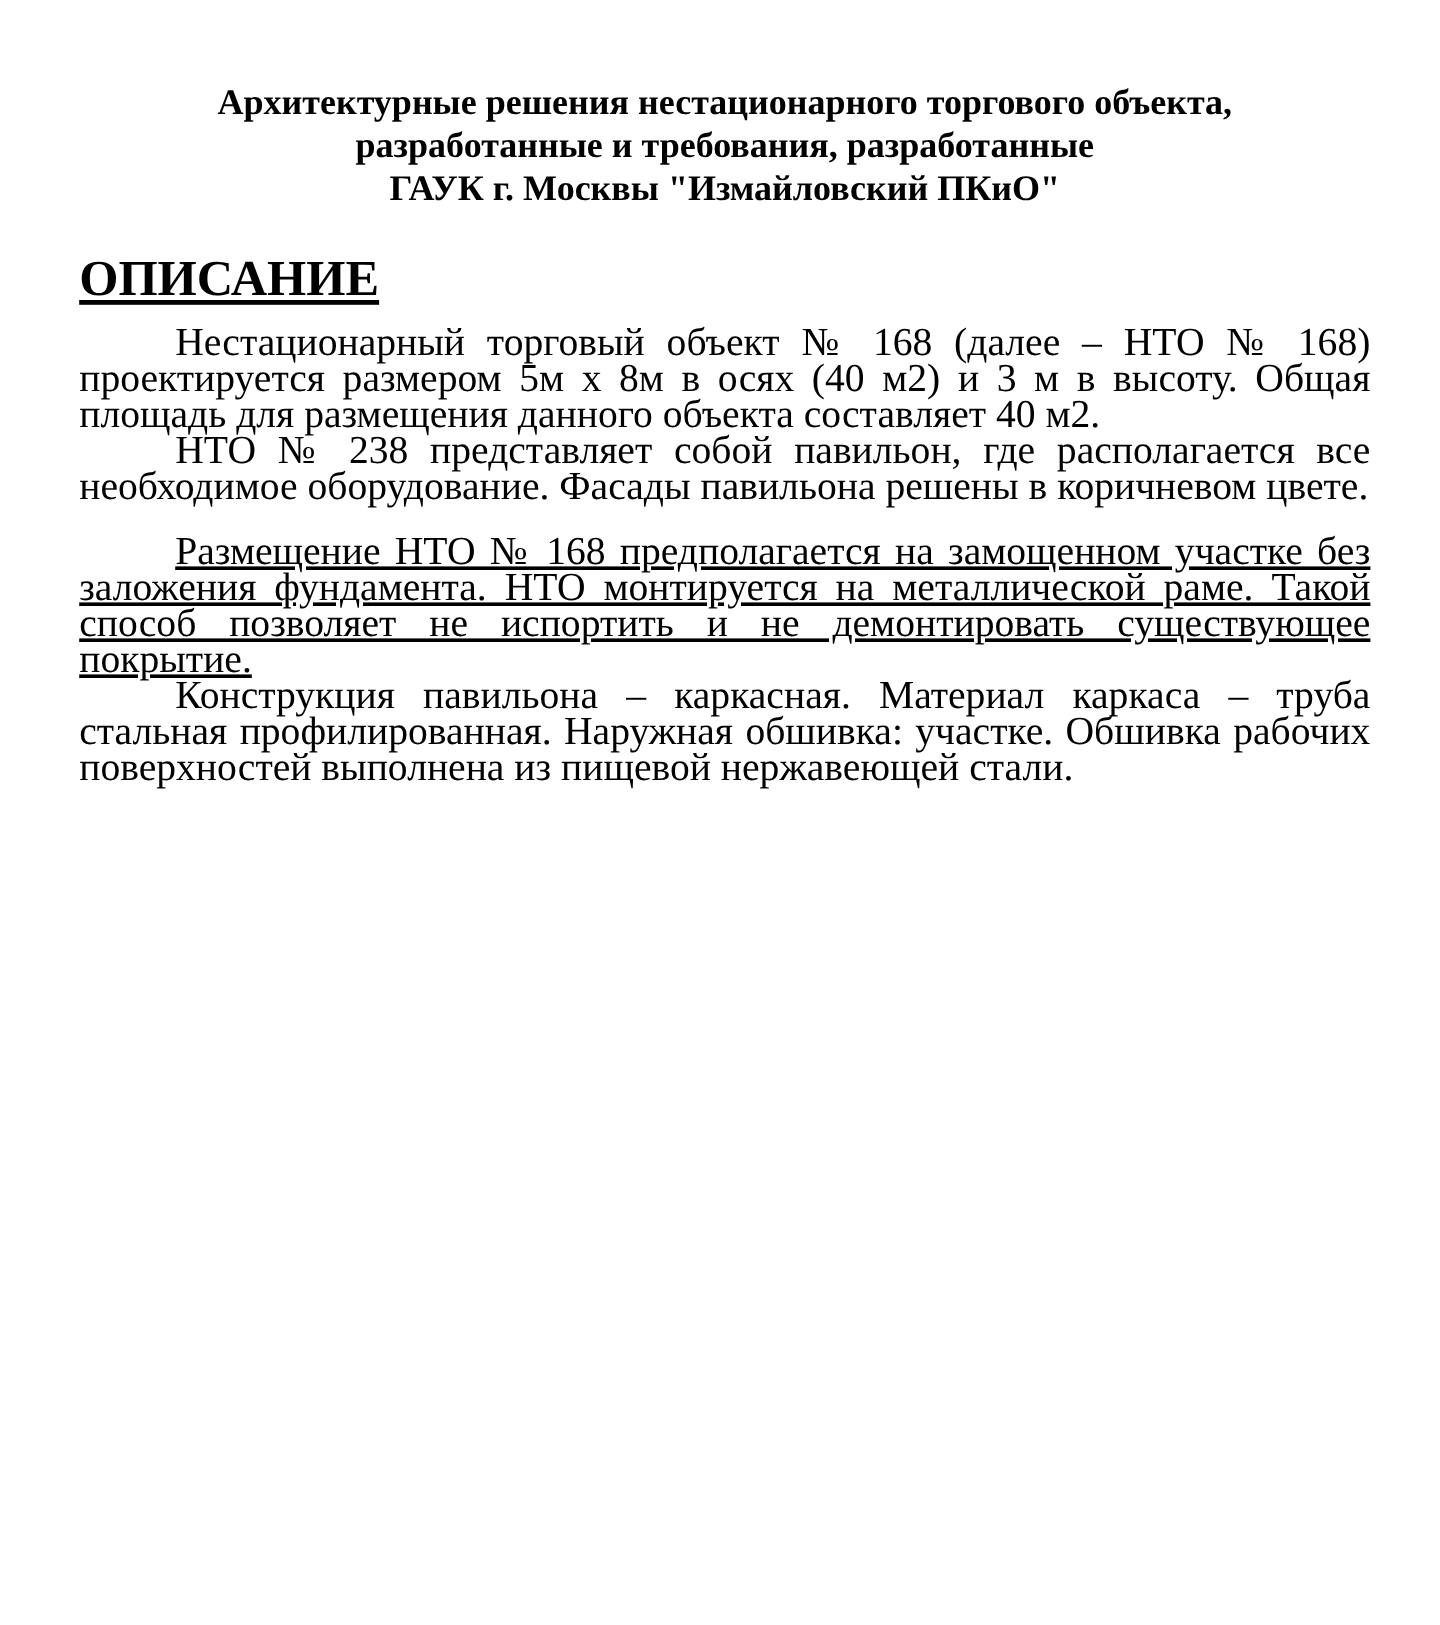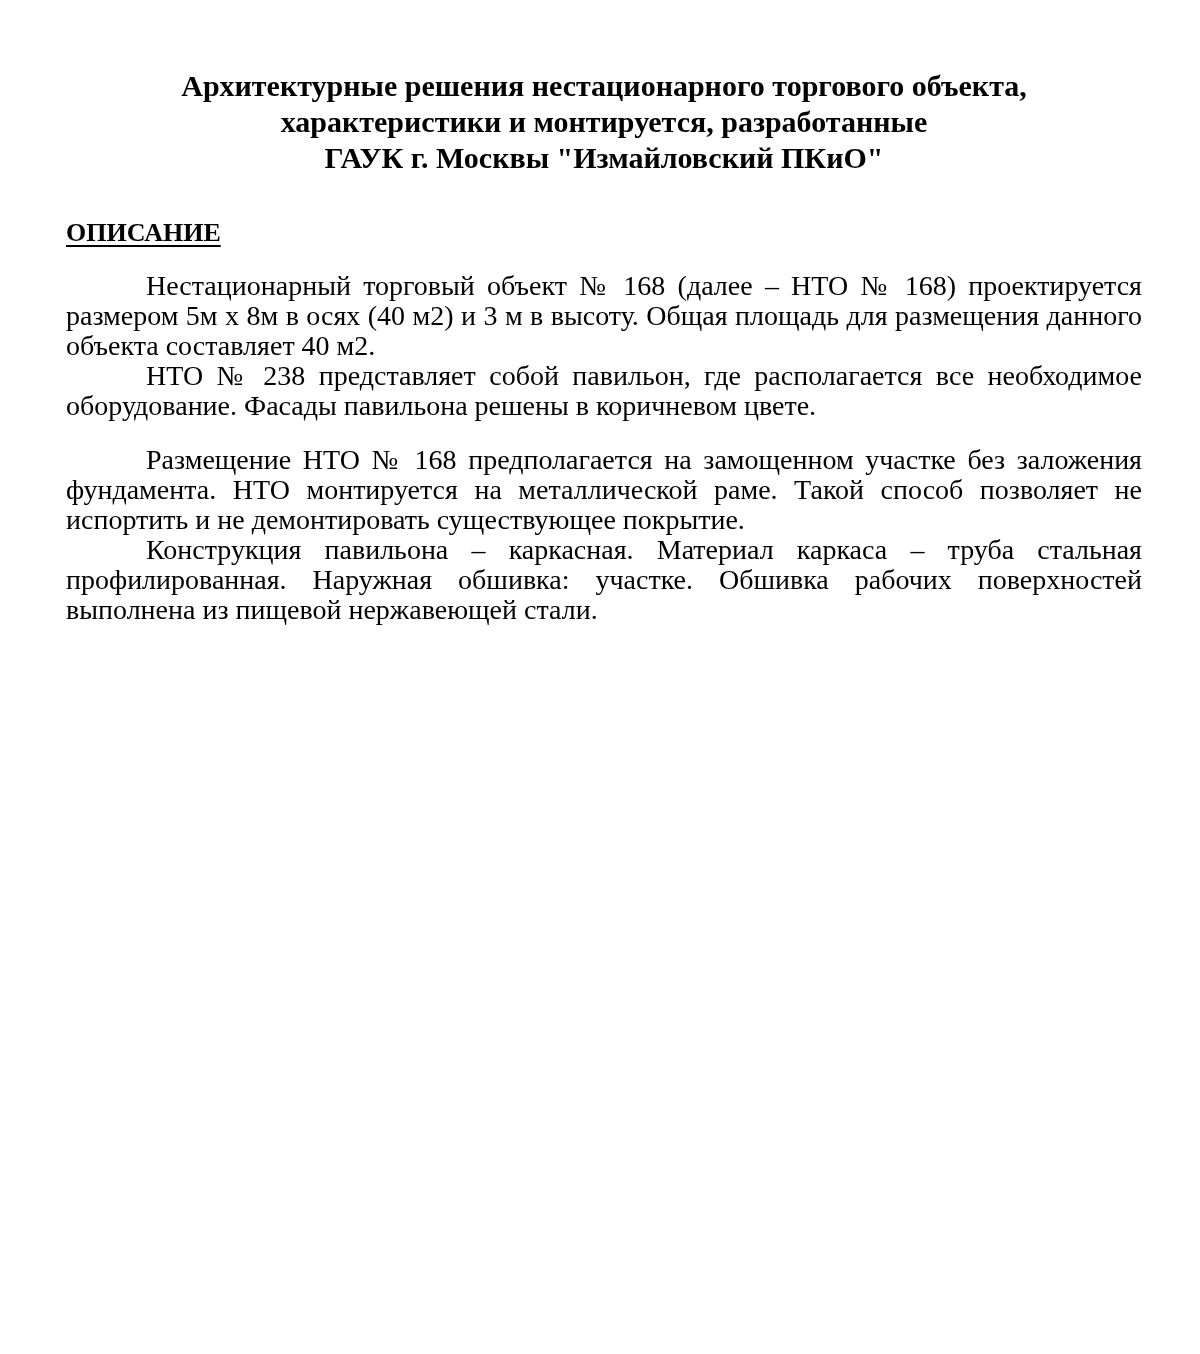--- a/index.html
+++ b/index.html
@@ -26,55 +26,56 @@
     text-align: center;
     font-weight: bold;
     font-size: 30px;
     line-height: 36px;
   }
   .doc-title .title-line {
     display: block;
   }
   .section-heading {
     margin-top: 39px;
-    font-size: 26px;
+    font-size: 42px;
     line-height: 36px;
     font-weight: bold;
     text-decoration: underline;
     text-underline-offset: 4px;
   }
   .body-paragraph {
     margin: 0;
-    font-size: 28px;
+    font-size: 33px;
     line-height: 30px;
     text-align: justify;
     text-indent: 80px;
   }
   .para-first {
     margin-top: 20px;
   }
   .sub-heading {
     margin: 34px 0 0 0;
     font-size: 24px;
     line-height: 30px;
     font-weight: bold;
     text-indent: 80px;
   }
   .para-after-subheading {
     margin-top: 24px;
+    text-decoration: underline;
   }
 </style>
 </head>
 <body>
 
 <div class="page">
 
   <div class="doc-title">
     <span class="title-line">Архитектурные решения нестационарного торгового объекта,</span>
-    <span class="title-line">характеристики и монтируется, разработанные</span>
+    <span class="title-line">разработанные и требования, разработанные</span>
     <span class="title-line">ГАУК г. Москвы "Измайловский ПКиО"</span>
   </div>
 
   <div class="section-heading">ОПИСАНИЕ</div>
 
   <p class="body-paragraph para-first">Нестационарный торговый объект № 168 (далее – НТО № 168) проектируется размером 5м х 8м в осях (40 м2) и 3 м в высоту. Общая площадь для размещения данного объекта составляет 40 м2.</p>
 
   <p class="body-paragraph">НТО № 238 представляет собой павильон, где располагается все необходимое оборудование. Фасады павильона решены в коричневом цвете.</p>
 
 

